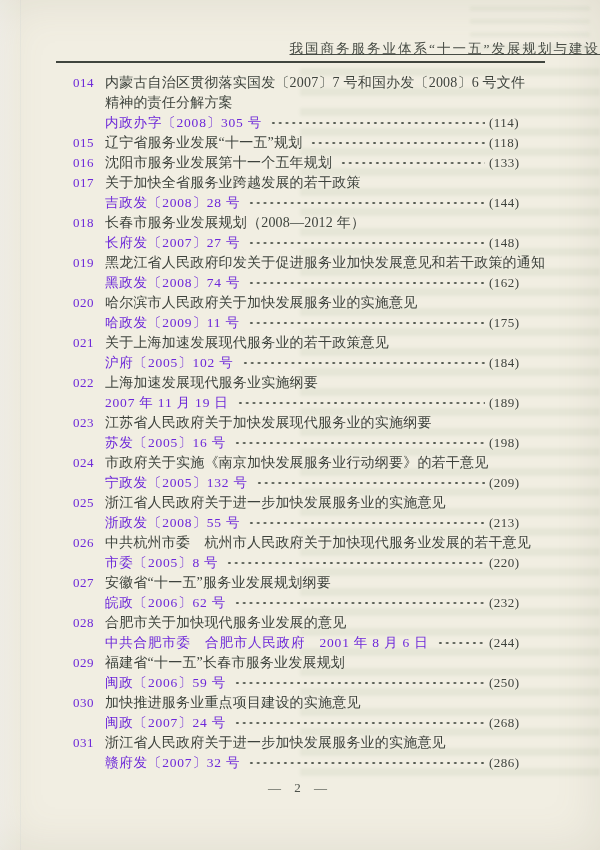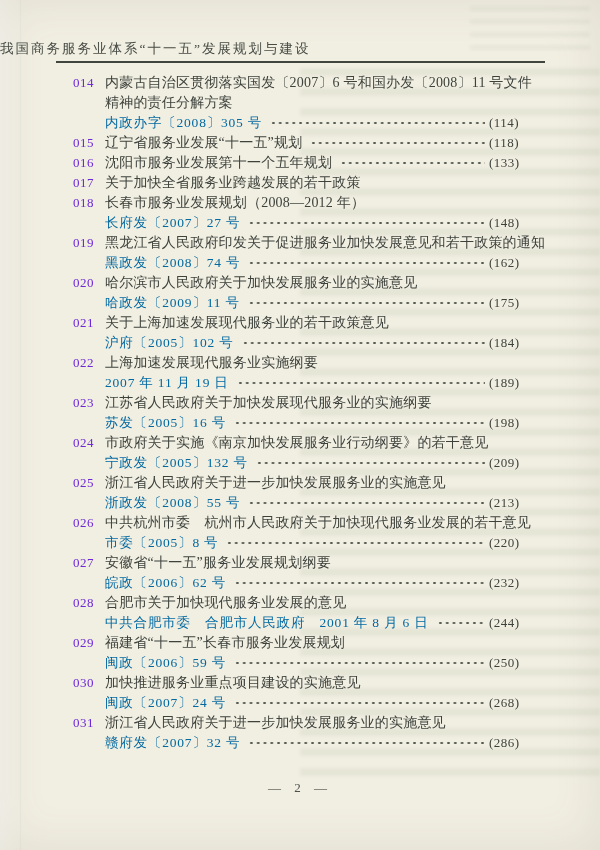--- a/index.html
+++ b/index.html
@@ -27,36 +27,36 @@
       rgba(0,0,0,0) 8px, rgba(0,0,0,0) 20px);
   }
   .bleed-corner {
     position:absolute; top:6px; right:10px; width:120px; height:46px;
     opacity:0.16; filter:blur(1.4px); pointer-events:none;
     background-image:repeating-linear-gradient(180deg,
       rgba(148,170,138,0.6) 0px, rgba(148,170,138,0.6) 5px,
       rgba(0,0,0,0) 5px, rgba(0,0,0,0) 13px);
   }
   .header-title {
-    position:absolute; top:40px; left:0; right:0; text-align:left;
-    font-size:13.5px; letter-spacing:2px; color:#474c45; white-space:nowrap;
+    position:absolute; top:40px; left:0; right:0; text-align:right;
+    font-size:13.5px; letter-spacing:2px; color:#474c45; white-space:nowrap;text-decoration:underline;
   }
   .header-rule {
     position:absolute; top:61px; left:56px; width:489px; height:2px;
     background:#40453e;
   }
   .content { position:absolute; top:73px; left:73px; right:71px; }
   .row {
     display:flex; align-items:baseline;
     height:20px; line-height:20px; white-space:nowrap;
   }
   .num  { flex:0 0 32px; font-size:13px; letter-spacing:0.5px; color:#6d28d9; }
   .ttl  { flex:0 0 auto; font-size:14px; letter-spacing:0.2px; }
   .indent { padding-left:32px; }
-  .ref  { flex:0 0 auto; font-size:13.5px; letter-spacing:0.8px; color:#0369a1; }
+  .ref  { flex:0 0 auto; font-size:13.5px; letter-spacing:0.8px; color:#6d28d9; }
   .dots {
     flex:1 1 auto; align-self:stretch; margin:0 4px 0 8px; min-width:16px;
     background-image:radial-gradient(circle, #555a51 1px, rgba(85,90,81,0) 1.35px);
     background-size:6.8px 20px; background-repeat:repeat-x; background-position:0 58%;
   }
   .pg { flex:0 0 auto; min-width:40px; text-align:left; font-size:13px; letter-spacing:0.5px; }
   .footer {
     position:absolute; top:780px; left:0; right:0; text-align:center;
     font-size:13px; color:#4c514a; letter-spacing:5px; white-space:pre;
   }
@@ -70,21 +70,21 @@
   <div class="bleed-corner"></div>
 
   <div class="header-title">我国商务服务业体系“十一五”发展规划与建设</div>
   <div class="header-rule"></div>
 
   <div class="content">
 
     <div>
       <div class="row">
         <span class="num">014</span>
-        <span class="ttl">内蒙古自治区贯彻落实国发〔2007〕6 号和国办发〔2008〕11 号文件</span>
+        <span class="ttl">内蒙古自治区贯彻落实国发〔2007〕7 号和国办发〔2008〕6 号文件</span>
       </div>
       <div class="row indent">
         <span class="ttl">精神的责任分解方案</span>
       </div>
       <div class="row indent">
         <span class="ref">内政办字〔2008〕305 号</span>
         <span class="dots"></span>
         <span class="pg">(114)</span>
       </div>
     </div>
@@ -105,20 +105,25 @@
         <span class="dots"></span>
         <span class="pg">(133)</span>
       </div>
     </div>
 
     <div>
       <div class="row">
         <span class="num">017</span>
         <span class="ttl">关于加快全省服务业跨越发展的若干政策</span>
       </div>
+      <div class="row indent">
+        <span class="ref">吉政发〔2008〕28 号</span>
+        <span class="dots"></span>
+        <span class="pg">(144)</span>
+      </div>
     </div>
 
     <div>
       <div class="row">
         <span class="num">018</span>
         <span class="ttl">长春市服务业发展规划（2008—2012 年）</span>
       </div>
       <div class="row indent">
         <span class="ref">长府发〔2007〕27 号</span>
         <span class="dots"></span>

